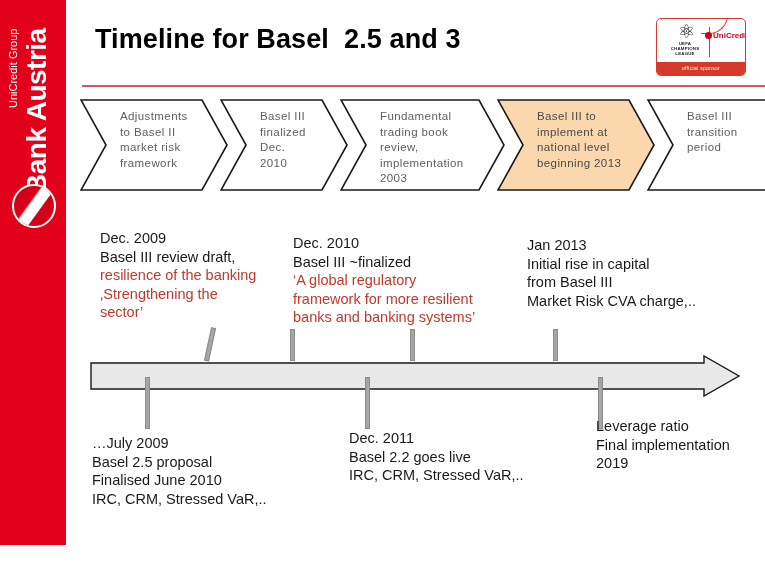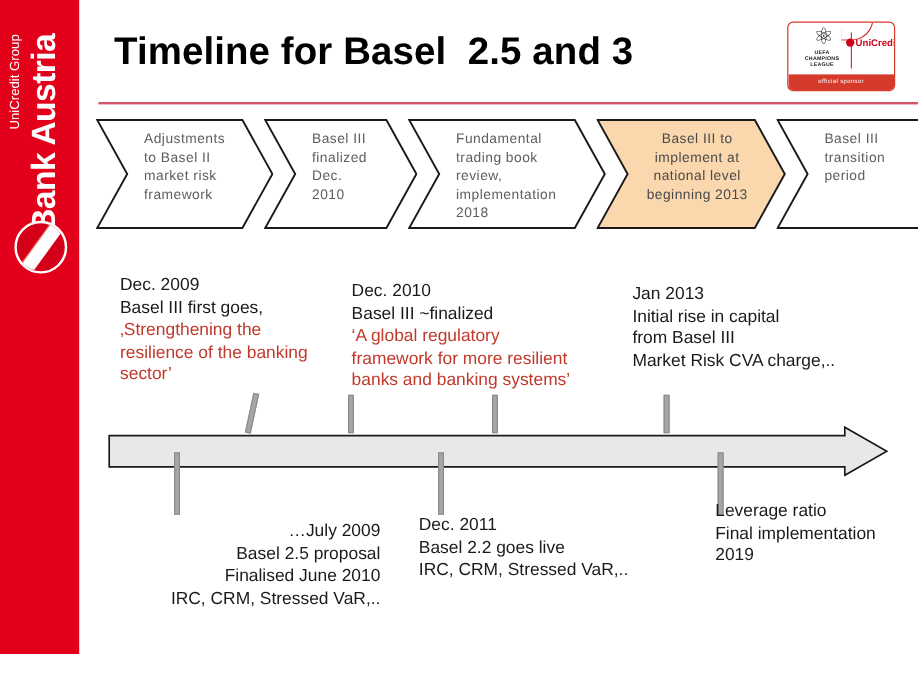--- a/index.html
+++ b/index.html
@@ -82,21 +82,21 @@
     height: 60px;
     background: #F28C7A;
     transform: rotate(36deg);
   }
 
   
   .title {
     position: absolute;
     left: 95px;
     top: 24px;
-    font-size: 32px;
+    font-size: 27px;
     font-weight: bold;
     color: #000000;
     letter-spacing: 0.1px;
     white-space: pre;
   }
   .title-rule {
     position: absolute;
     left: 82px;
     top: 85px;
     width: 683px;
@@ -204,21 +204,21 @@
     position: absolute;
     top: 10px;
     left: 40px;
     right: 30px;
     font-size: 11.5px;
     line-height: 15.5px;
     color: #5e5e5e;
     letter-spacing: 0.4px;
     white-space: pre-line;
   }
-  .chev-wrap.hl .chev-label { color: #4a4a4a; text-align: center; }
+  .chev-wrap.hl .chev-label { color: #4a4a4a; }
 
   
   .timeline {
     position: absolute;
     left: 90px;
     top: 355px;
     width: 650px;
     height: 42px;
   }
   .tick {
@@ -236,21 +236,21 @@
     line-height: 18.5px;
     color: #1a1a1a;
     white-space: pre-line;
   }
   .tblock .q { color: #C0392B; }
   .tblock .hang { display: block; }
 
   .note-2009 { left: 100px; top: 229px; width: 205px; }
   .note-2010 { left: 293px; top: 234px; width: 215px; }
   .note-2013 { left: 527px; top: 236px; width: 225px; }
-  .note-july { left: 92px; top: 434px; width: 225px; text-align: right; }
+  .note-july { left: 92px; top: 434px; width: 225px; }
   .note-dec11 { left: 349px; top: 429px; width: 240px; }
   .note-lev  { left: 596px; top: 417px; width: 170px; }
 </style>
 </head>
 <body>
 
 <div id="slide">
 
   <div class="brandbar">
     <div class="brand-wordmark">Bank Austria</div>
@@ -296,21 +296,21 @@
 Dec.
 2010</div>
       </div>
       <div class="chev-wrap" style="left: 260px; width: 165px;">
         <svg width="165" height="92">
           <polygon points="1,1 139,1 164,46 139,91 1,91 26,46" fill="#ffffff" stroke="#1a1a1a" stroke-width="1.6"></polygon>
         </svg>
         <div class="chev-label">Fundamental
 trading book review,
 implementation
-2018</div>
+2003</div>
       </div>
       <div class="chev-wrap hl" style="left: 417px; width: 158px;">
         <svg width="158" height="92">
           <polygon points="1,1 132,1 157,46 132,91 1,91 26,46" fill="#FBD7AE" stroke="#1a1a1a" stroke-width="1.6"></polygon>
         </svg>
         <div class="chev-label">Basel III to
 implement at
 national level
 beginning 2013</div>
       </div>
@@ -330,20 +330,20 @@
       </svg>
       <div class="tick" style="left: 55px; top: 22px; height: 52px;"></div>
       <div class="tick" style="left: 114px; top: -28px; height: 34px; transform: rotate(12deg); transform-origin: center bottom;"></div>
       <div class="tick" style="left: 200px; top: -26px; height: 32px;"></div>
       <div class="tick" style="left: 275px; top: 22px; height: 52px;"></div>
       <div class="tick" style="left: 320px; top: -26px; height: 32px;"></div>
       <div class="tick" style="left: 463px; top: -26px; height: 32px;"></div>
       <div class="tick" style="left: 508px; top: 22px; height: 52px;"></div>
     </div>
 
-  <div class="tblock note-2009"><span class="hang">Dec. 2009</span><span class="hang">Basel III first goes,</span><span class="hang q">‚Strengthening the</span><span class="hang q"> resilience of the banking</span><span class="hang q">sector’</span></div>
+  <div class="tblock note-2009"><span class="hang">Dec. 2009</span><span class="hang">Basel III review draft,</span><span class="hang q"> resilience of the banking</span><span class="hang q">‚Strengthening the</span><span class="hang q">sector’</span></div>
   <div class="tblock note-2010"><span class="hang">Dec. 2010</span><span class="hang">Basel III ~finalized</span><span class="hang q">‘A global regulatory</span><span class="hang q">framework for more resilient</span><span class="hang q">banks and banking systems’</span></div>
   <div class="tblock note-2013"><span class="hang">Jan 2013</span><span class="hang">Initial rise in capital</span><span class="hang">from Basel III</span><span class="hang">Market Risk CVA charge,..</span></div>
   <div class="tblock note-july"><span class="hang">…July 2009</span><span class="hang">Basel 2.5 proposal</span><span class="hang">Finalised June 2010</span><span class="hang">IRC, CRM, Stressed VaR,..</span></div>
   <div class="tblock note-dec11"><span class="hang">Dec. 2011</span><span class="hang">Basel 2.2 goes live</span><span class="hang">IRC, CRM, Stressed VaR,..</span></div>
   <div class="tblock note-lev"><span class="hang">Leverage ratio</span><span class="hang">Final implementation</span><span class="hang">2019</span></div>
 
 </div>
 
 </body></html>

